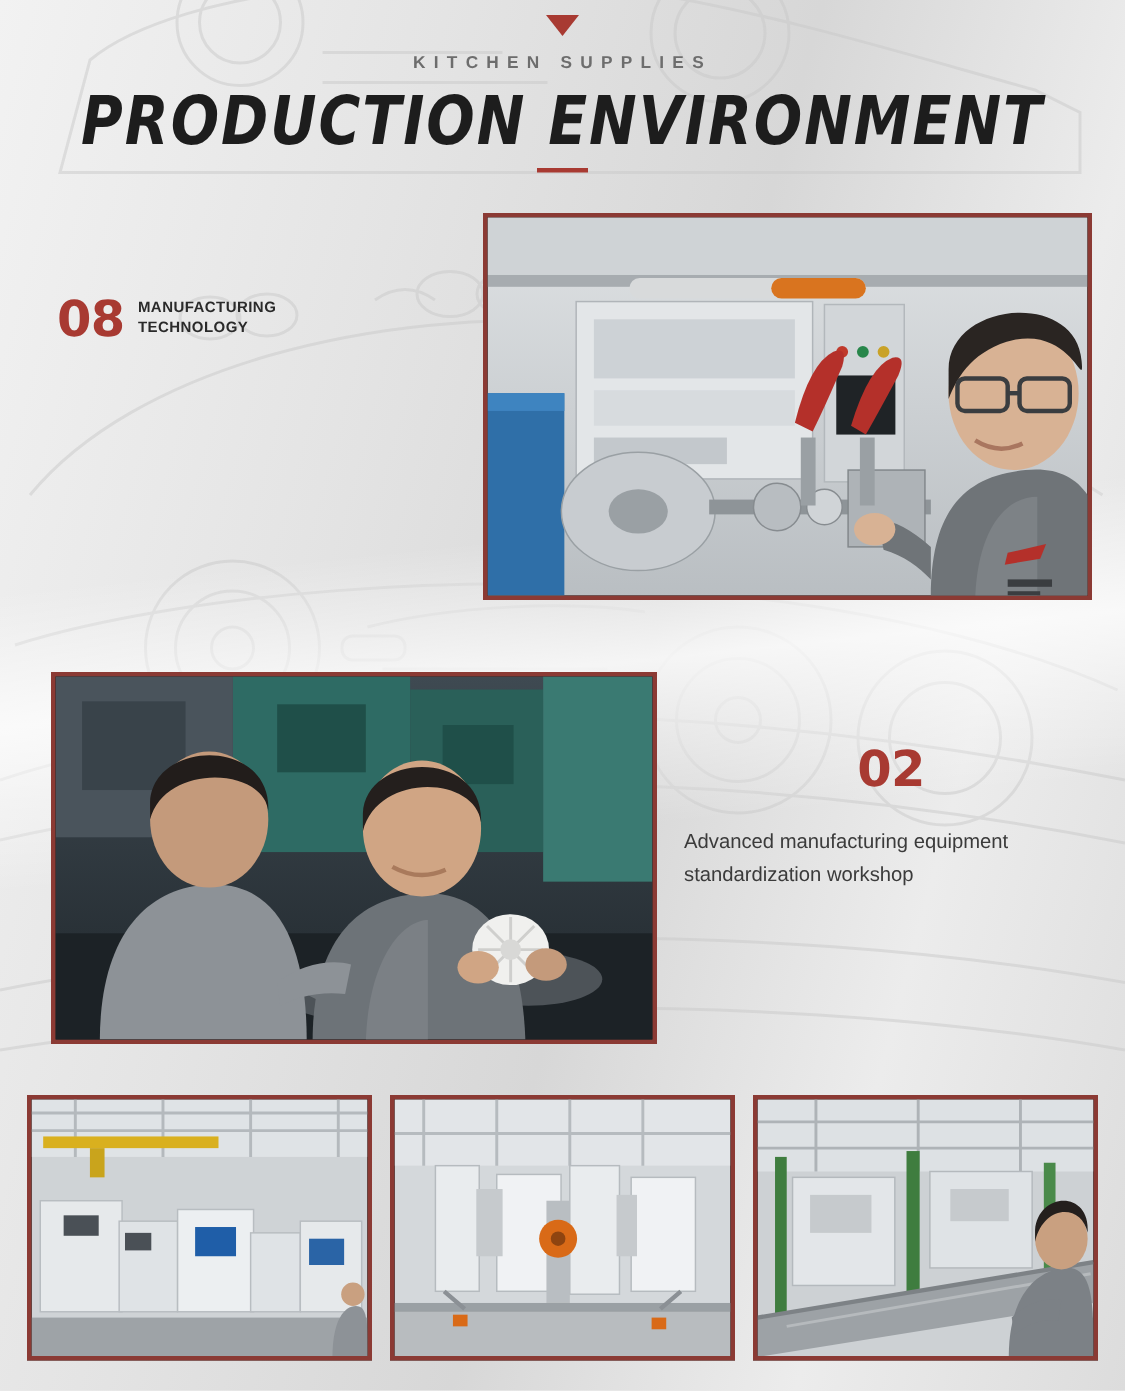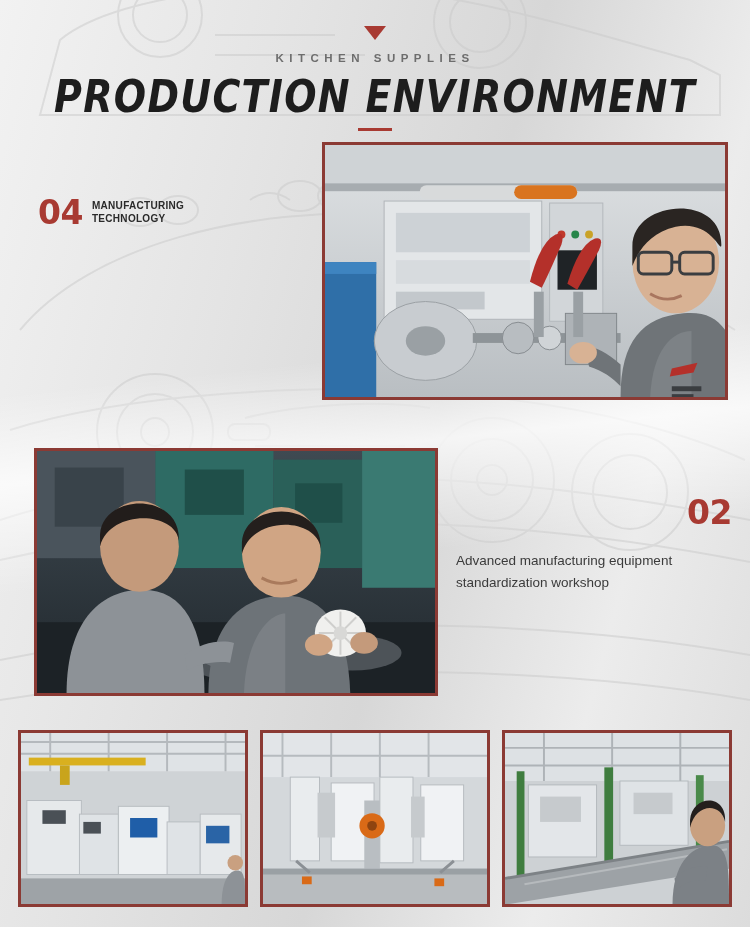--- a/index.html
+++ b/index.html
@@ -41,21 +41,21 @@
     pointer-events: none;
   }
 
   
   .header {
     position: absolute;
     top: 0;
     left: 0;
     width: 750px;
     text-align: center;
-    padding-top: 26px;
+    padding-top: 10px;
   }
   .caret {
     width: 0;
     height: 0;
     margin: 0 auto 12px auto;
     border-left: 11px solid transparent;
     border-right: 11px solid transparent;
     border-top: 14px solid #a83a32;
   }
   .kicker {
@@ -123,21 +123,21 @@
     letter-spacing: 0.3px;
     padding-top: 2px;
     text-transform: uppercase;
   }
   .body-text {
     font-size: 13.5px;
     color: #3b3b3b;
     line-height: 1.62;
     margin-top: 10px;
   }
-  .block-right .block-head { justify-content: flex-end; }
+  .block-right .block-head { justify-content: center; }
   .block-right .body-text { margin-top: 22px; }
 
   
   .strip {
     position: absolute;
     left: 18px;
     top: 730px;
     width: 714px;
     height: 177px;
     display: flex;
@@ -197,21 +197,21 @@
 
   <div class="header">
     <div class="caret"></div>
     <div class="kicker">KITCHEN SUPPLIES</div>
     <div class="title">PRODUCTION ENVIRONMENT</div>
     <div class="title-rule"></div>
   </div>
 
   <div class="block" style="left:38px; top:198px; width:270px;">
     <div class="block-head">
-      <div class="num">04</div>
+      <div class="num">08</div>
       <div class="head-text">
         <span>MANUFACTURING</span><br>
         <span>TECHNOLOGY</span>
       </div>
     </div>
   </div>
 
   <div class="frame" style="left:322px; top:142px; width:406px; height:258px;">
     <div class="photo">
       <svg viewBox="0 0 406 258" preserveAspectRatio="xMidYMid slice" xmlns="http://www.w3.org/2000/svg">

